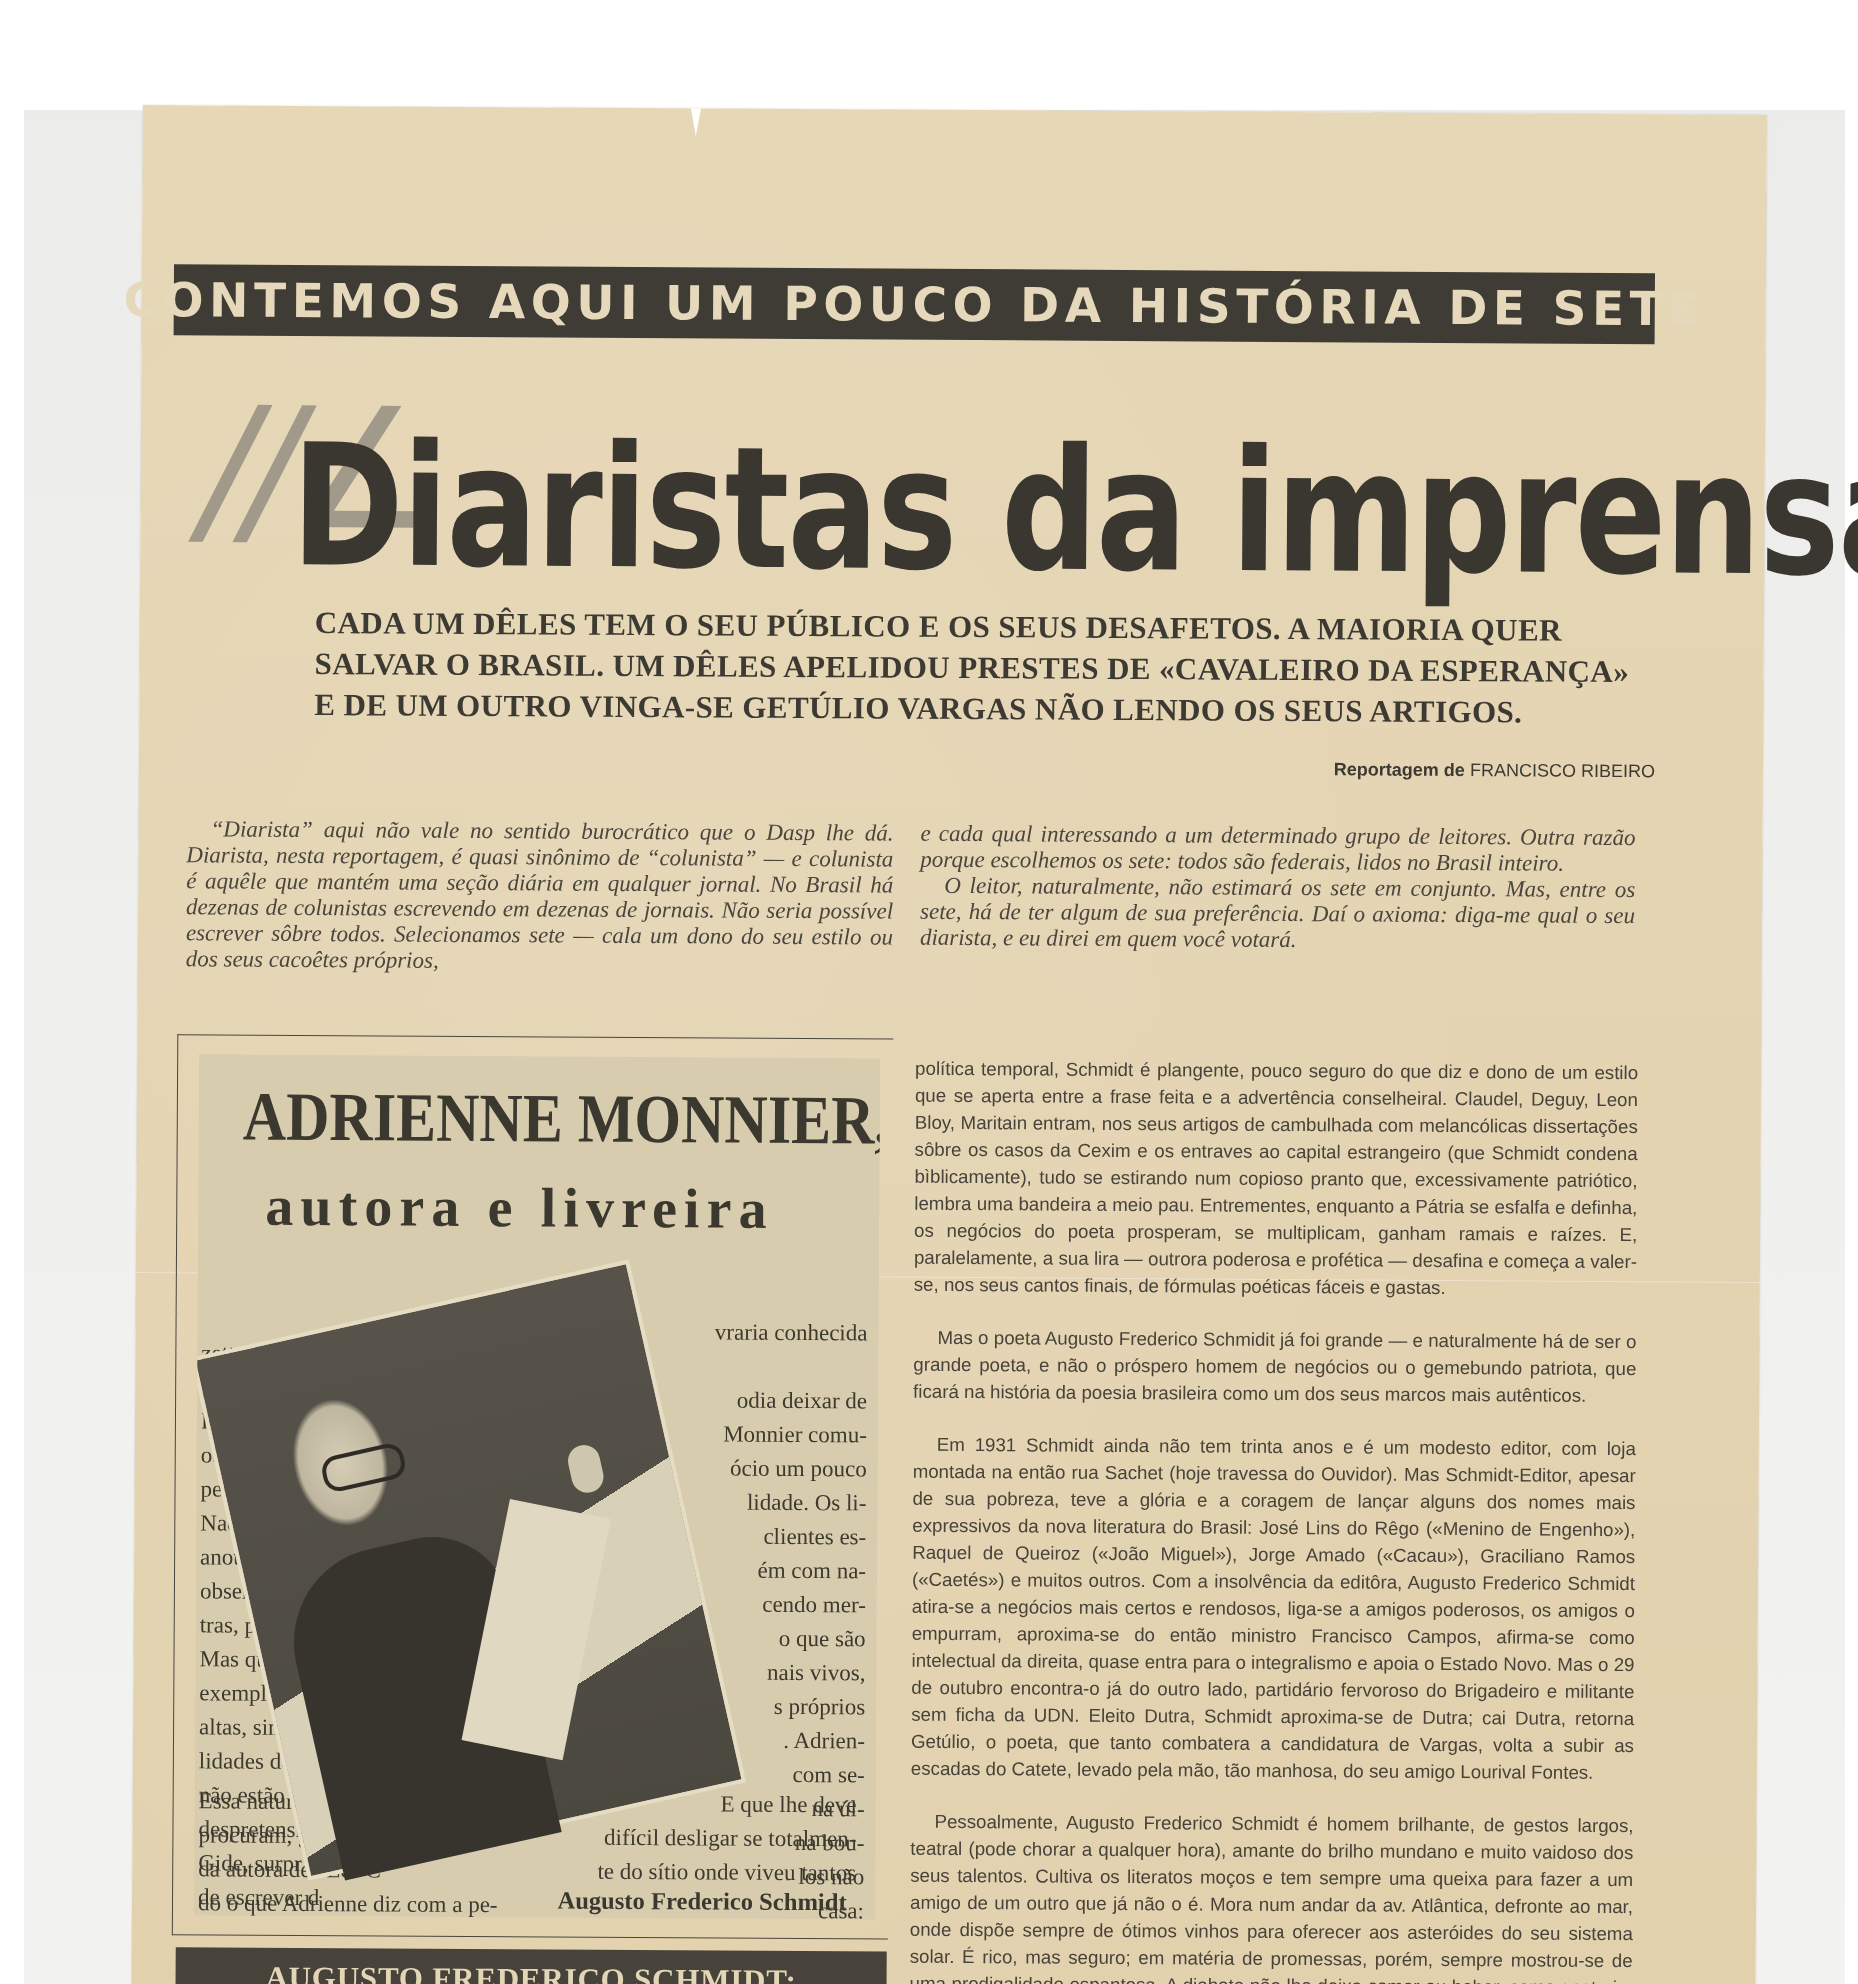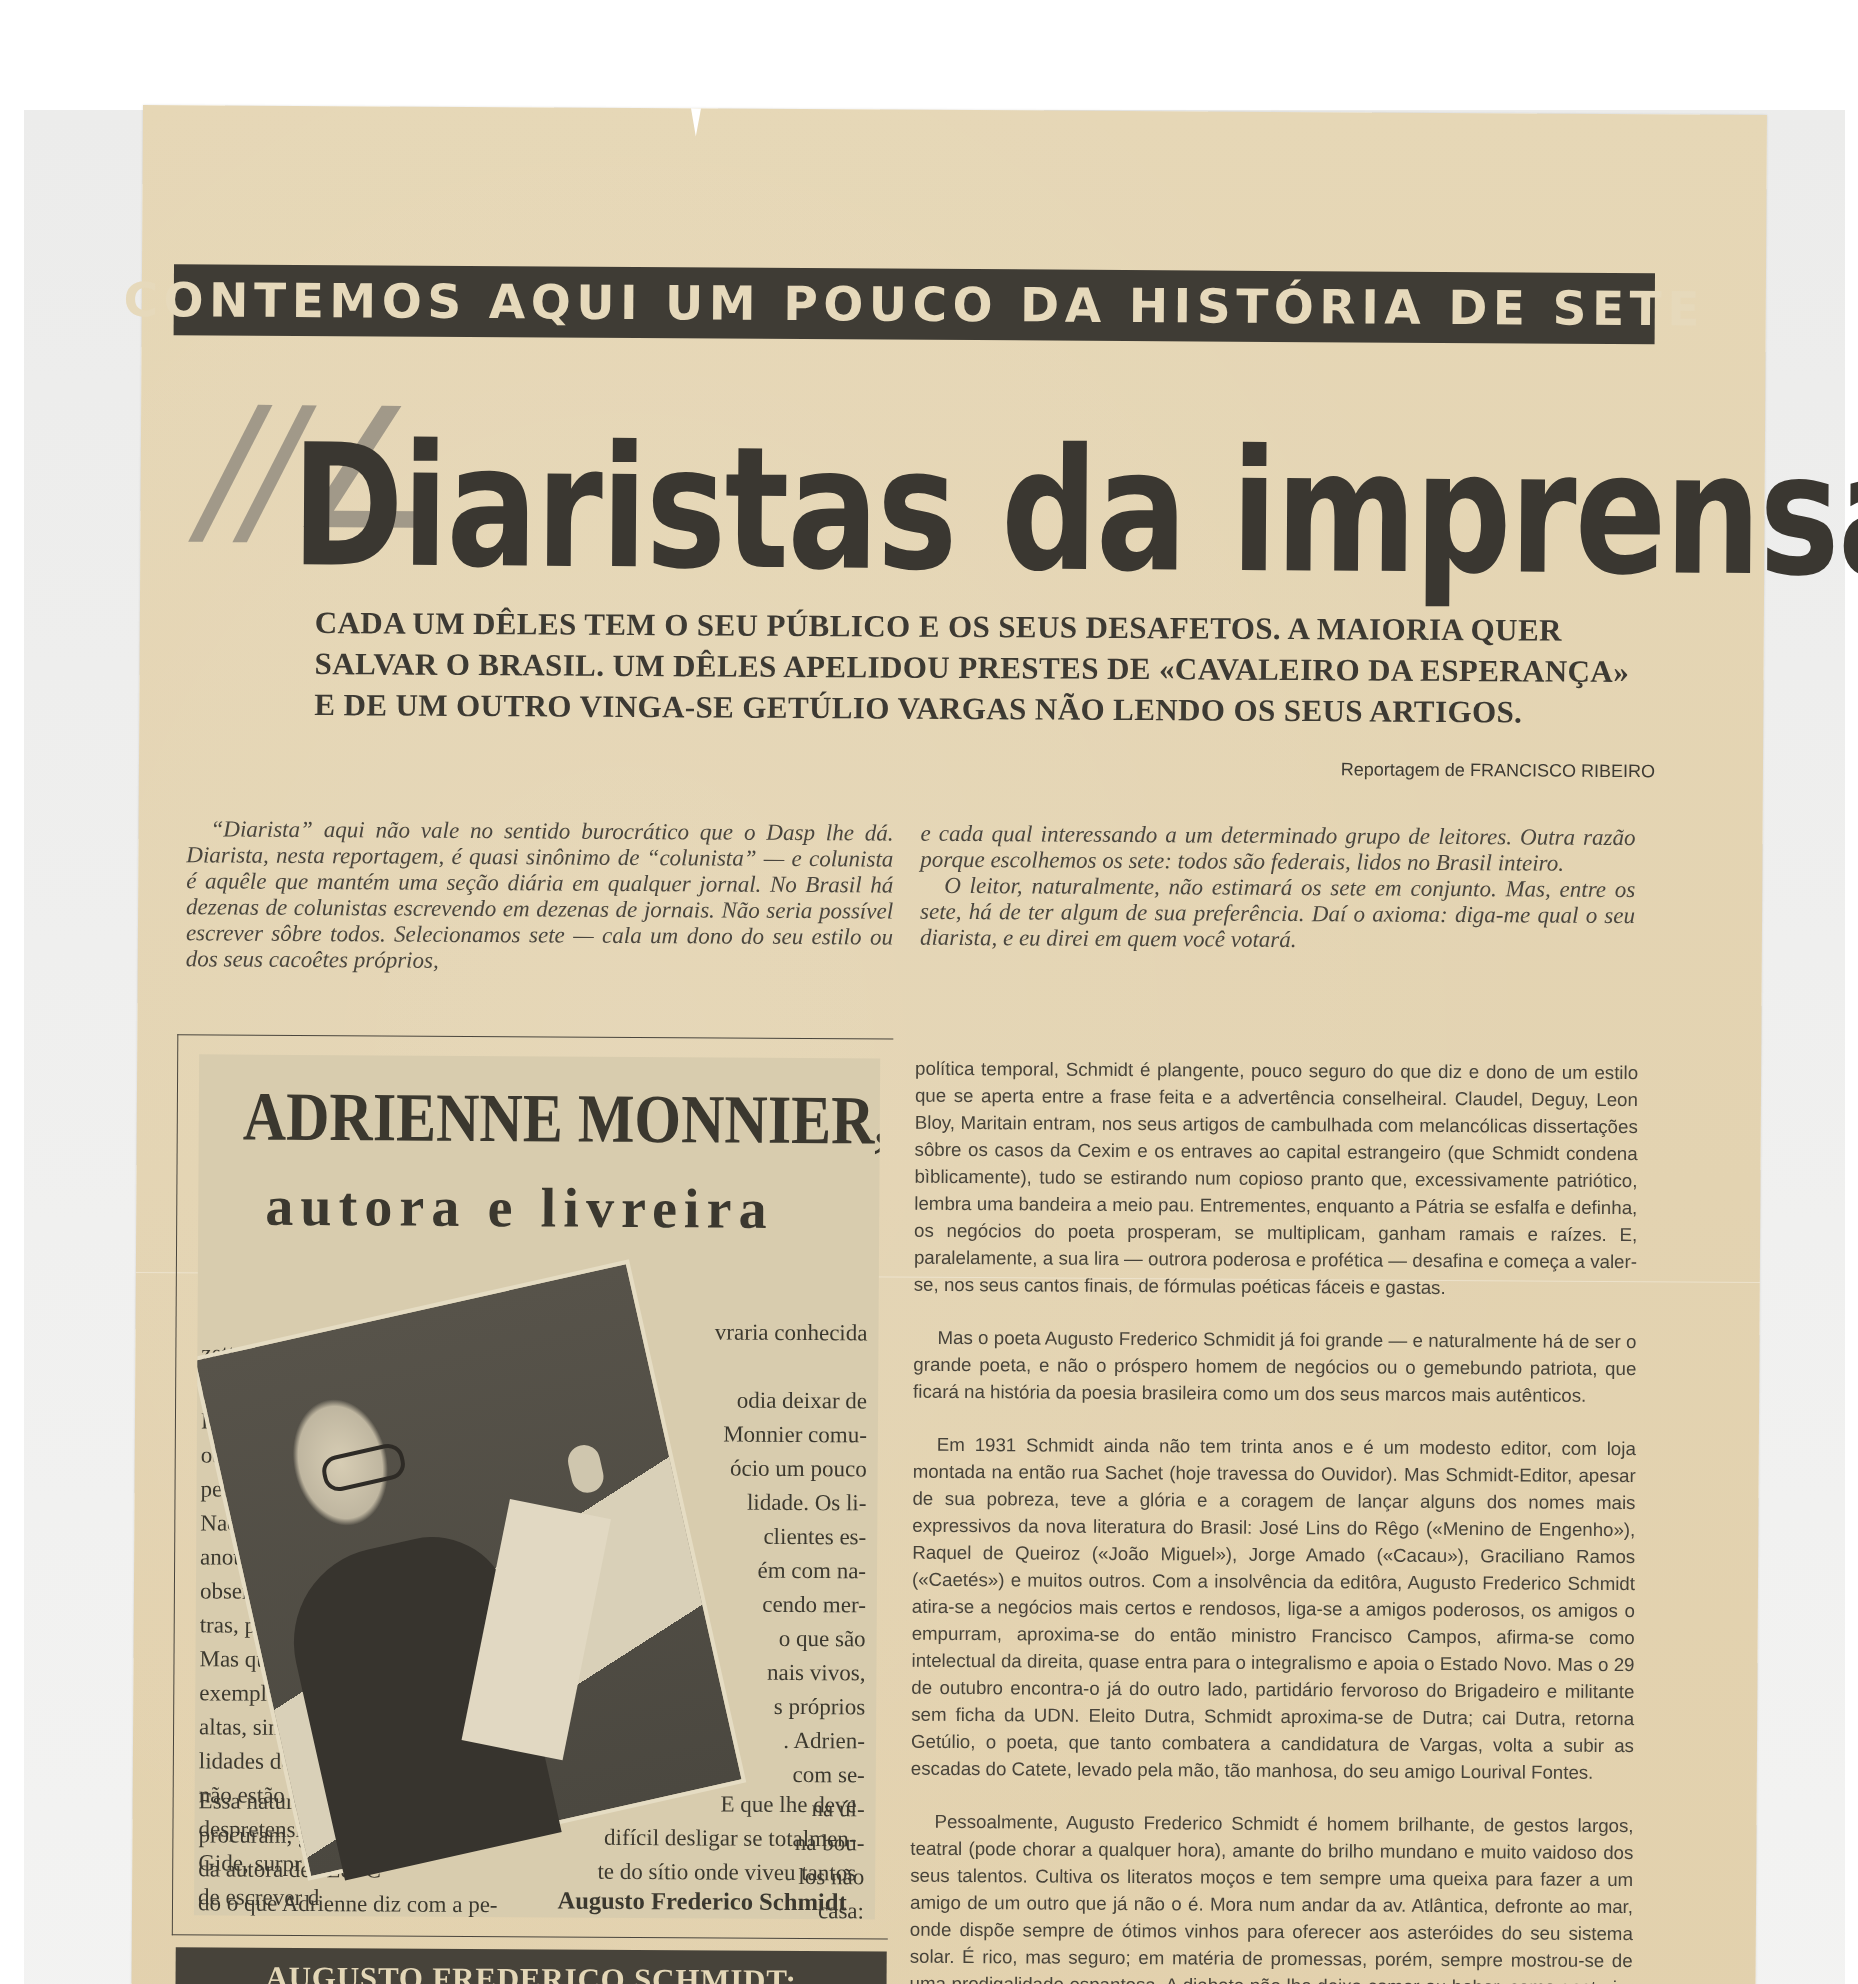--- a/index.html
+++ b/index.html
@@ -44,21 +44,21 @@
   .deck {
     left:175px; top:496px; width:1350px;
     font-family:"Liberation Serif", serif; font-weight:bold; font-size:31px;
     line-height:41px; color:#3d3a33; text-transform:uppercase; letter-spacing:0.4px;
   }
   .deck div { white-space:nowrap; }
   .byline {
     left:1000px; top:647px; width:516px; text-align:right;
     font-family:"Liberation Sans", sans-serif; font-size:18px; color:#3d3a33;
   }
-  .byline b { font-weight:normal; }
+  .byline b { font-weight:bold; }
 
   
   .intro {
     font-family:"Liberation Serif", serif; font-style:italic; font-size:23px;
     line-height:26px; color:#4a463e; text-align:justify;
   }
   .intro p { margin:0; }
   .intro p.ind { text-indent:24px; }
   .intro-left { left:48px; top:711px; width:707px; }
   .intro-right { left:782px; top:711px; width:715px; }

